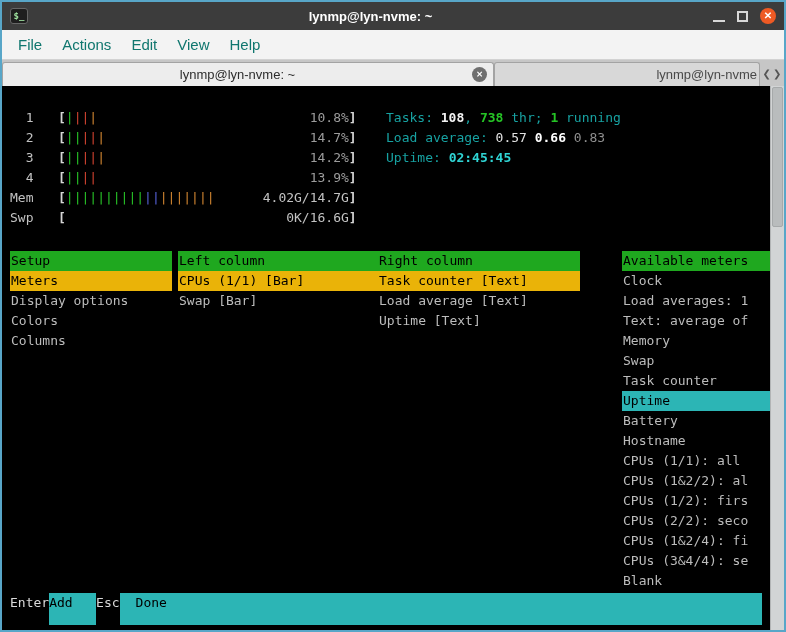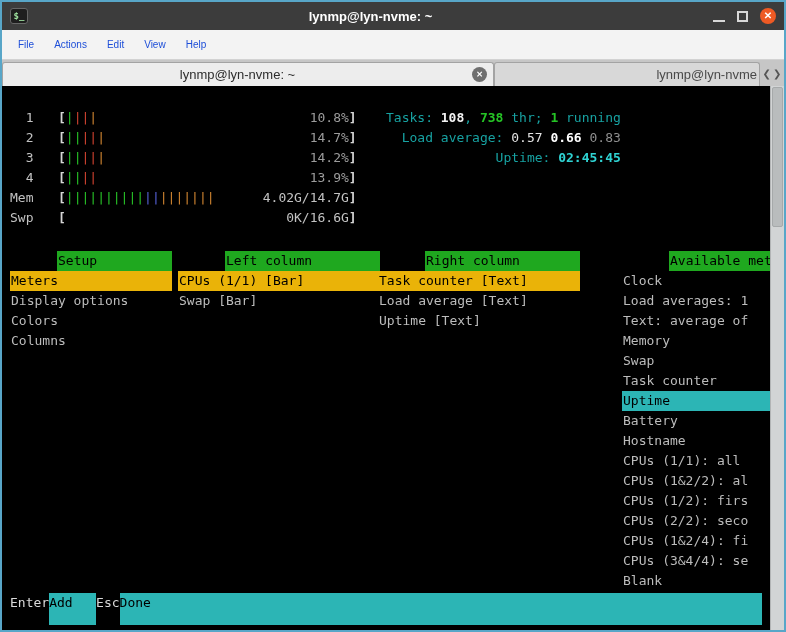--- a/index.html
+++ b/index.html
@@ -19,21 +19,21 @@
                 white-space:nowrap; overflow:hidden; }
   .win-controls { display:flex; align-items:center; gap:12px; flex-shrink:0; }
   .btn-min { width:12px; height:12px; border-bottom:2px solid #d8d8d8; }
   .btn-max { width:11px; height:11px; border:2px solid #d8d8d8; }
   .btn-close { width:16px; height:16px; border-radius:50%; background:#ee5a24; color:#fff;
                font:bold 10px/16px "Liberation Sans",sans-serif; text-align:center; }
 
   
   .menubar { height:30px; background:#f3f3f3; border-bottom:1px solid #d2d2d2;
              display:flex; align-items:center; padding-left:6px; flex-shrink:0; }
-  .menu-item { padding:0 10px; font-size:10px; color:#1d4ed8; line-height:30px; }
+  .menu-item { padding:0 10px; font-size:15px; color:#0f766e; line-height:30px; }
 
   
   .tabbar { height:26px; background:#c6c6c6; display:flex; align-items:stretch; flex-shrink:0; }
   .tab { display:flex; align-items:center; margin-top:2px; border:1px solid #a3a3a3;
          border-bottom:none; border-radius:3px 3px 0 0; overflow:hidden; }
   .tab-active { width:492px; background:#ededed; }
   .tab-inactive { flex:1; background:#d8d8d8; }
   .tab-label { flex:1; text-align:center; font-size:13px; color:#2e2e2e;
                white-space:nowrap; overflow:hidden; }
   .tab-inactive .tab-label { color:#4a4a4a; direction:rtl; text-align:right; padding-right:2px; }
@@ -55,42 +55,42 @@
   .mrow { display:flex; height:20px; line-height:20px; white-space:pre; }
   .mlabel { width:48px; color:#c2c2c2; }
   .brk { color:#d6d6d6; font-weight:bold; }
   .mbody { display:flex; width:283px; white-space:pre; }
   .mval { margin-left:auto; }
   .pct { color:#9c9c9c; }
   .memval { color:#c2c2c2; }
   .sg { color:#27c227; } .sr { color:#d04230; } .so { color:#cf8430; } .sb { color:#5560d6; }
 
   .meters-right { position:absolute; left:384px; top:22px; }
-  .irow { height:20px; line-height:20px; white-space:pre;text-align:right; }
+  .irow { height:20px; line-height:20px; white-space:pre; }
   .cy { color:#17a2a2; }
   .bcy { color:#2fd3d3; font-weight:bold; }
   .wh { color:#f2f2f2; font-weight:bold; }
   .gn { color:#25c425; font-weight:bold; }
   .ld1 { color:#e2e2e2; } .ld5 { color:#ffffff; font-weight:bold; } .ld15 { color:#8f8f8f; }
 
   .panel { position:absolute; top:165px; }
   .p1 { left:8px;   width:162px; }
   .p2 { left:176px; width:202px; }
   .p3 { left:376px; width:202px; }
   .p4 { left:620px; width:166px; }
   .prow { height:20px; line-height:20px; white-space:pre; overflow:hidden; padding-left:1px; }
-  .phdr { background:#1fa81f; color:#000;margin-left:47px; }
+  .phdr { background:#1fa81f; color:#000; }
   .sel-gray { background:#eab308; color:#000; }
   .sel-cyan { background:#2cb5b5; color:#000; }
 
   .fnbar { position:absolute; left:8px; right:22px; top:507px; height:32px;
            display:flex; line-height:20px; white-space:pre; }
   .fkey { color:#dadada; }
   .fact { background:#2cb5b5; color:#000; }
-  .fgrow { flex:1; }
+  .fgrow { flex:1;padding-left:16px; }
 </style>
 </head>
 <body>
 
 <div class="window">
 
   <div class="titlebar">
     <div class="app-icon">$_</div>
     <div class="title-text">lynmp@lyn-nvme: ~</div>
     <div class="win-controls">

